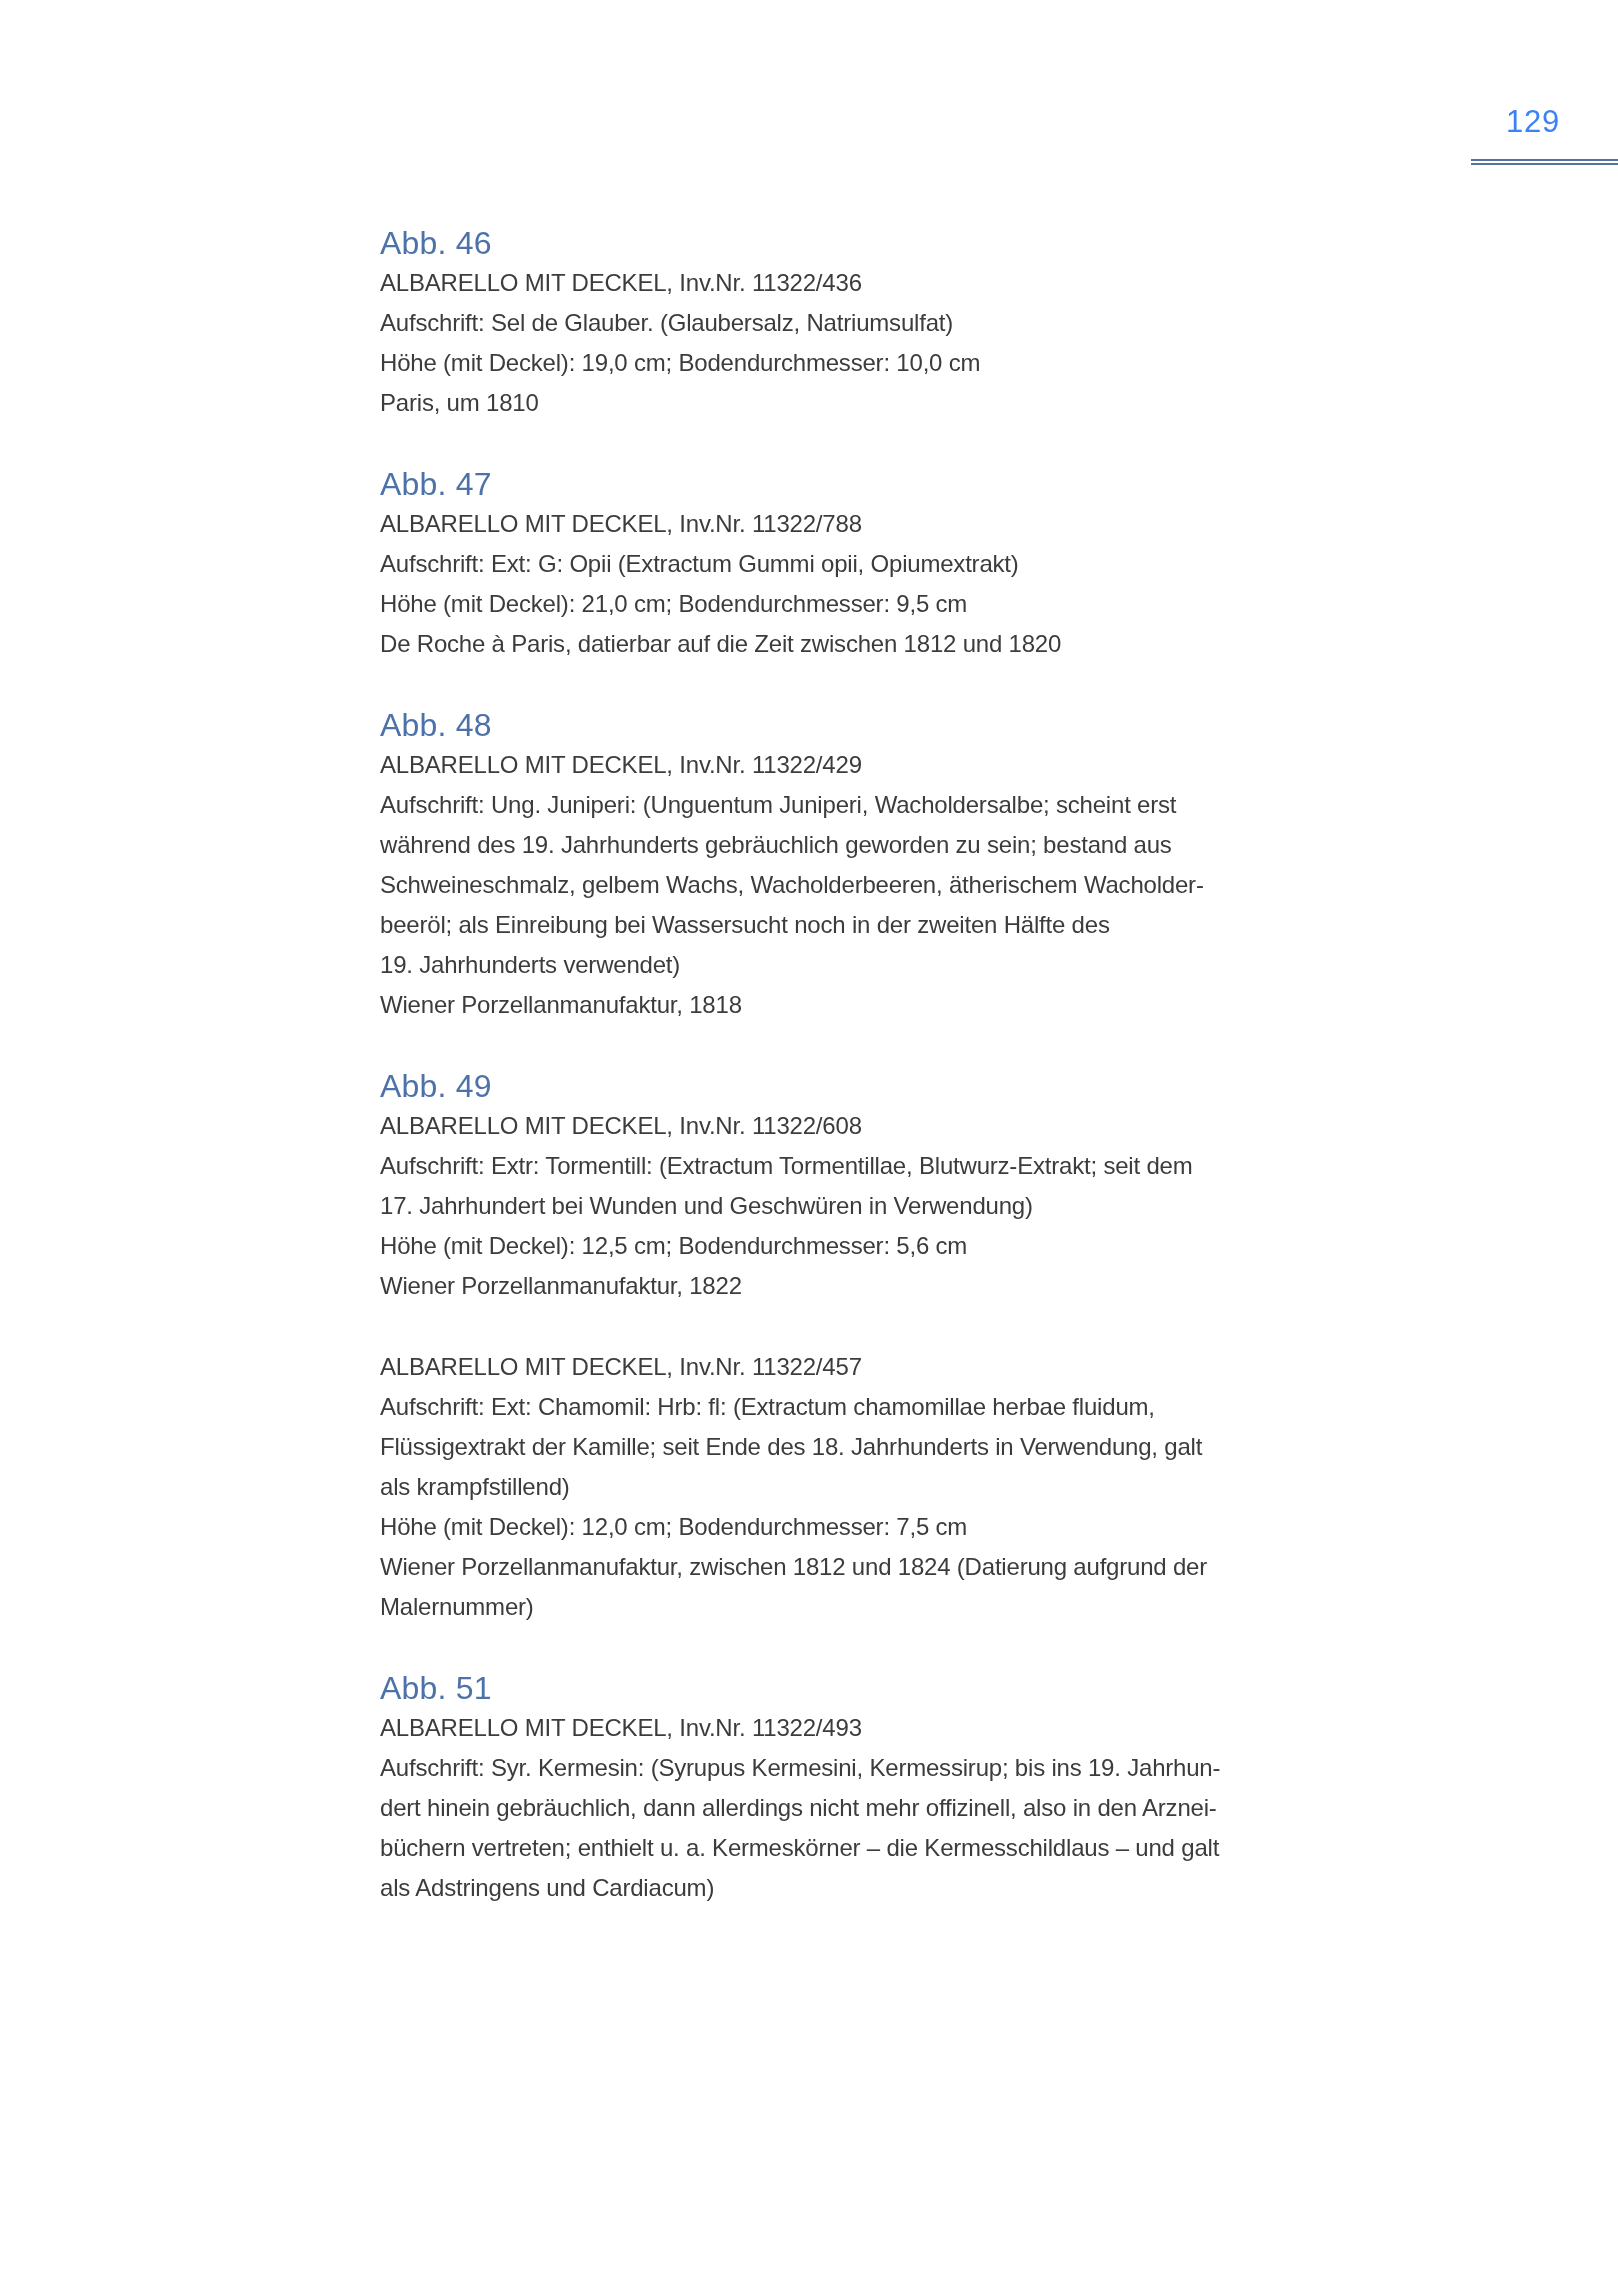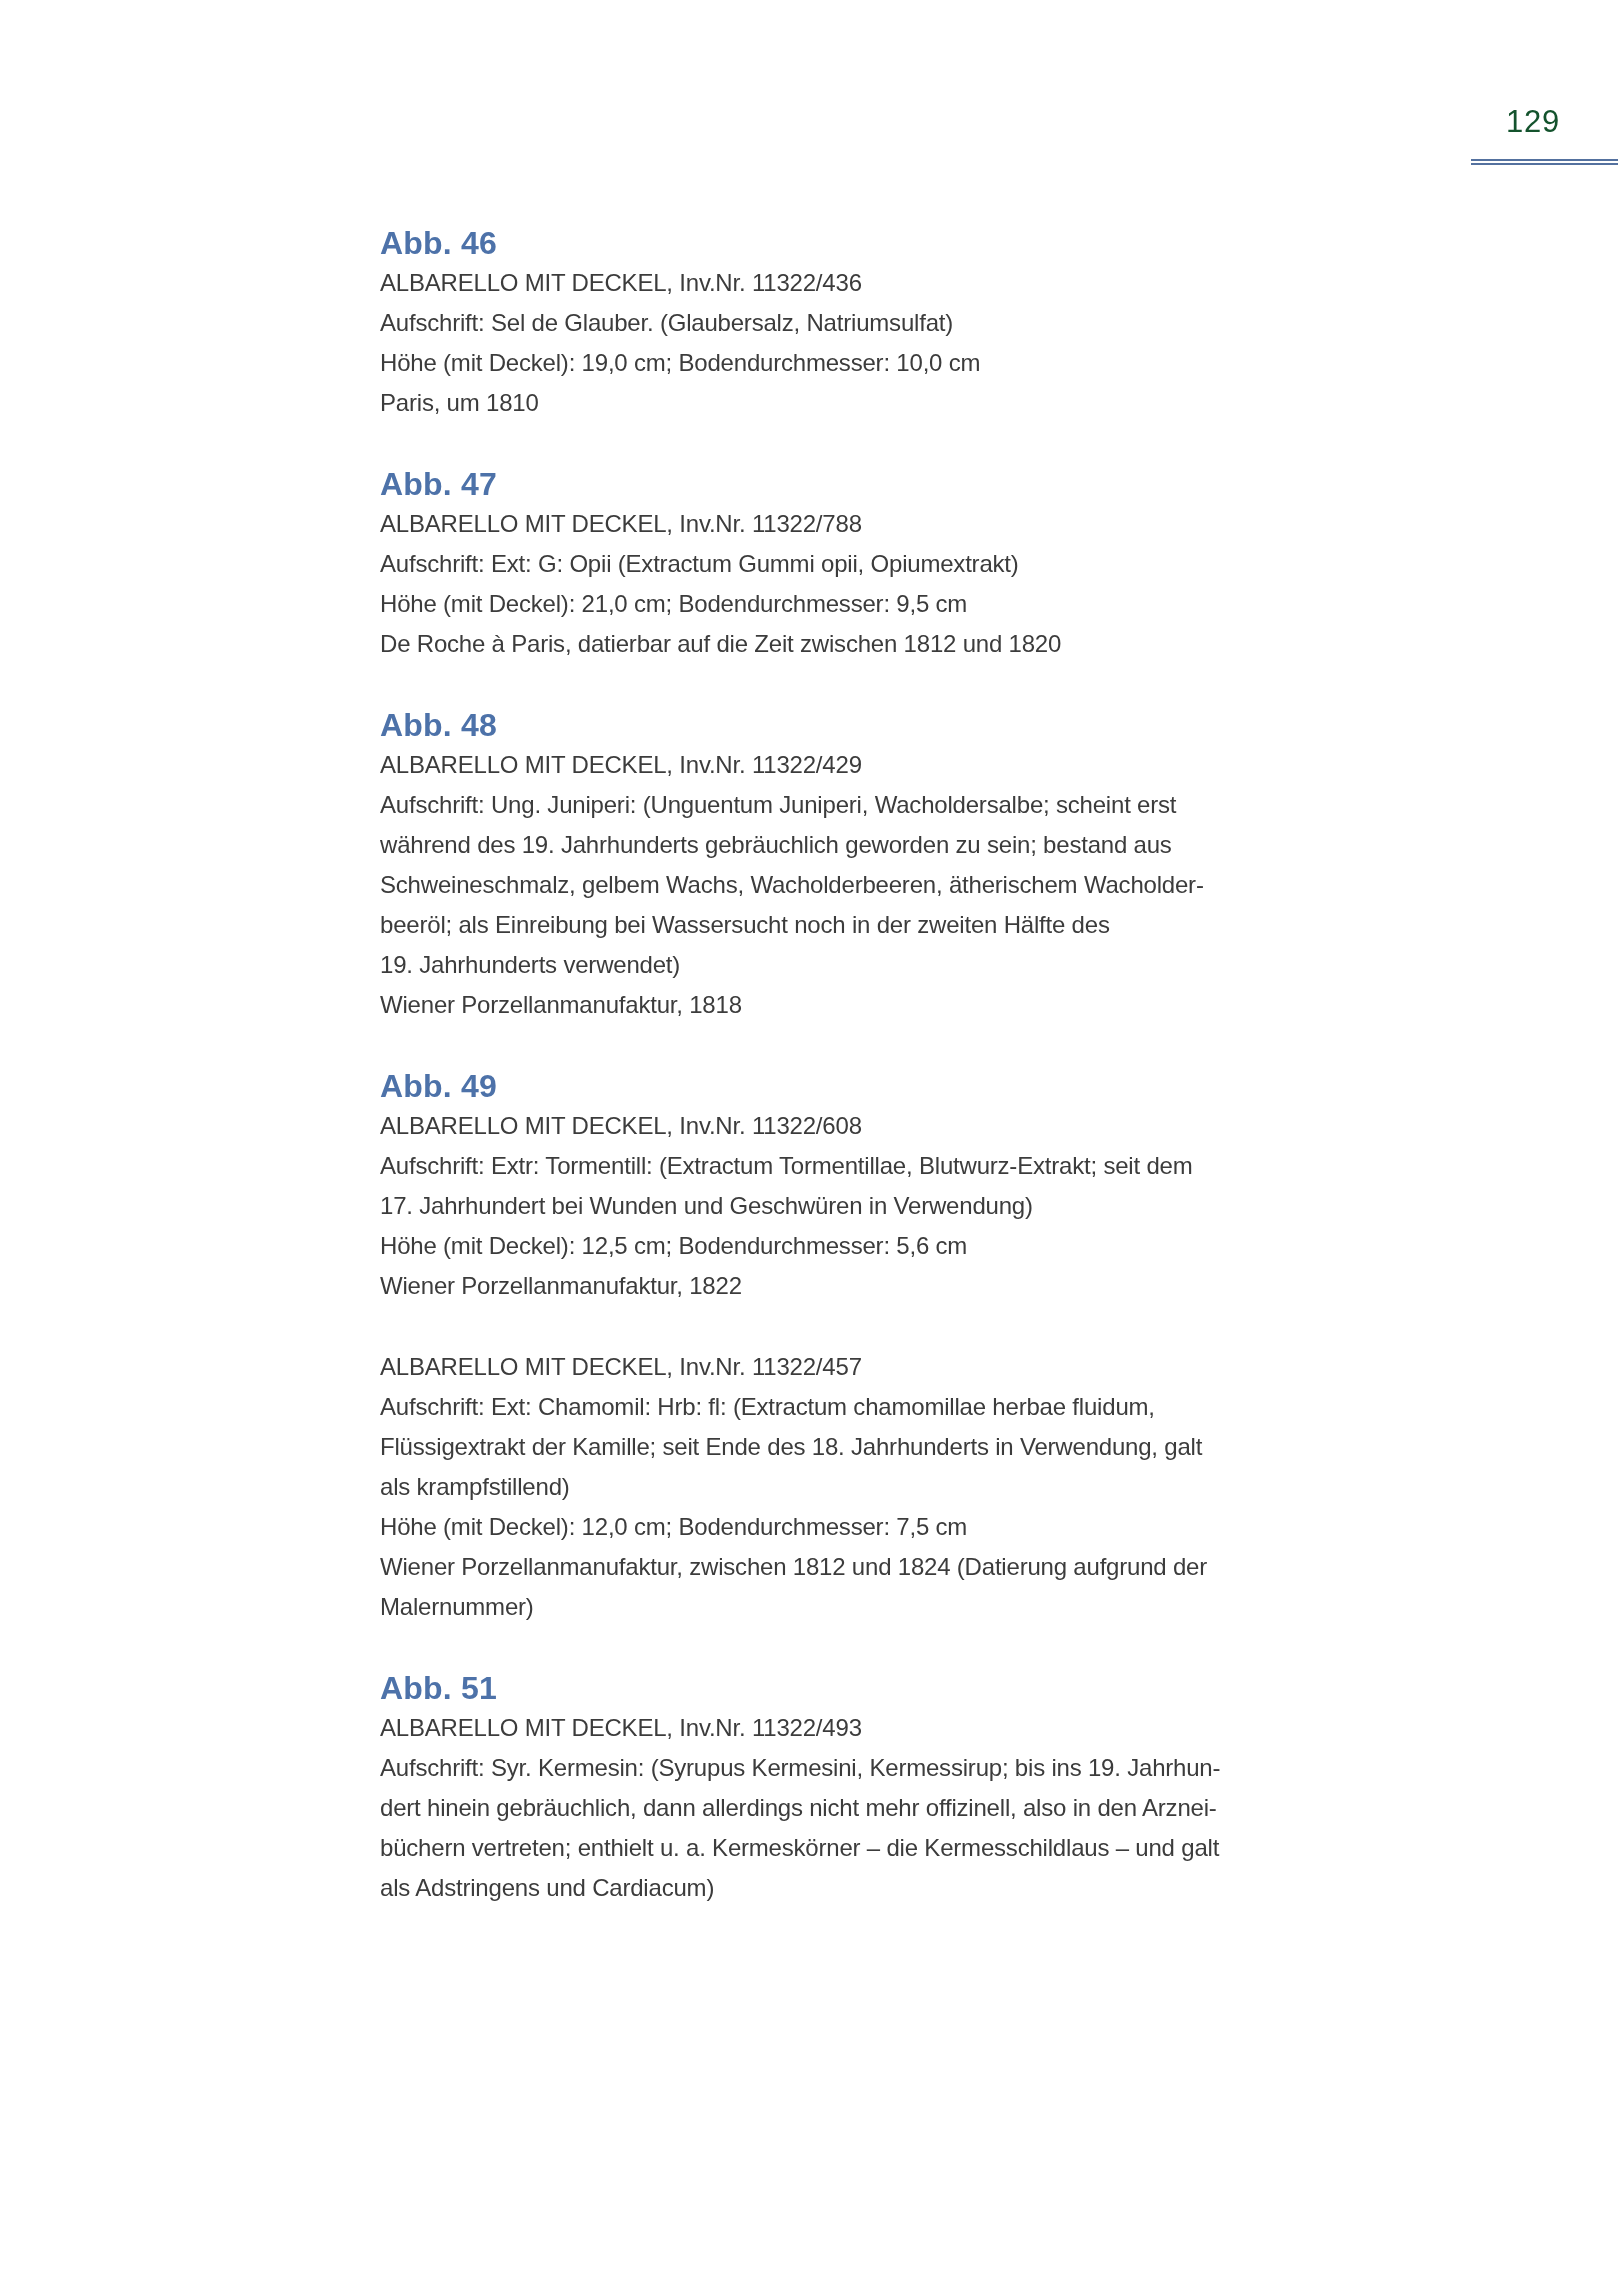--- a/index.html
+++ b/index.html
@@ -15,21 +15,21 @@
       font-family: "Liberation Sans", sans-serif;
       overflow: hidden;
     }
     .page-number {
       position: absolute;
       top: 103px;
       right: 58px;
       font-size: 31px;
       line-height: 37px;
       font-weight: 400;
-      color: #14532d;
+      color: #3b82f6;
       letter-spacing: 0.8px;
     }
     .header-rule {
       position: absolute;
       top: 159px;
       right: 0;
       width: 147px;
       height: 2.4px;
       border-top: 2.4px solid #54719f;
       border-bottom: 2.4px solid #54719f;
@@ -41,21 +41,21 @@
       left: 380px;
       width: 1088px;
     }
     .entry {
       margin: 0 0 41px 0;
     }
     .entry-label {
       margin: 0;
       font-size: 32px;
       line-height: 40px;
-      font-weight: 700;
+      font-weight: 400;
       color: #4d72a9;
       letter-spacing: 0.2px;
     }
     .entry-title,
     .entry-line {
       font-size: 24px;
       line-height: 40px;
       font-weight: 400;
       color: #3c3c3c;
       letter-spacing: -0.2px;

